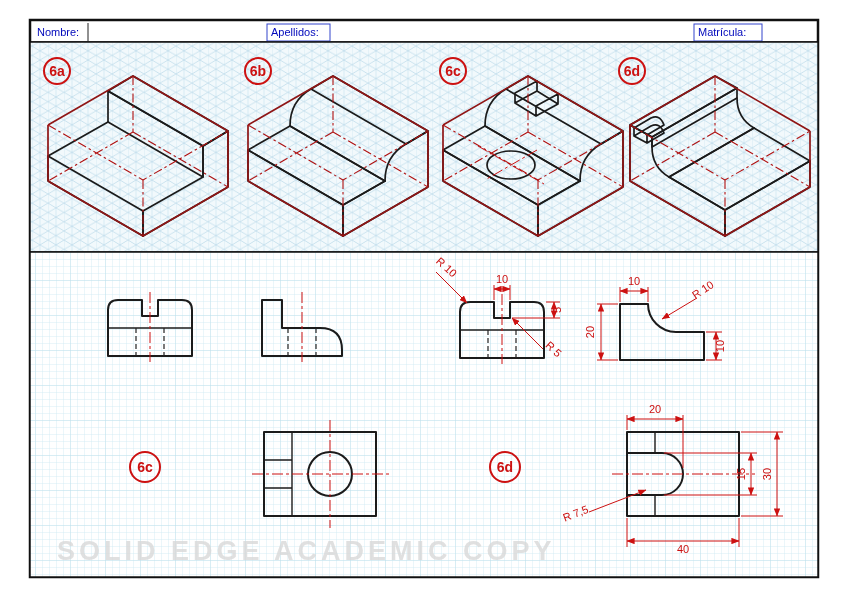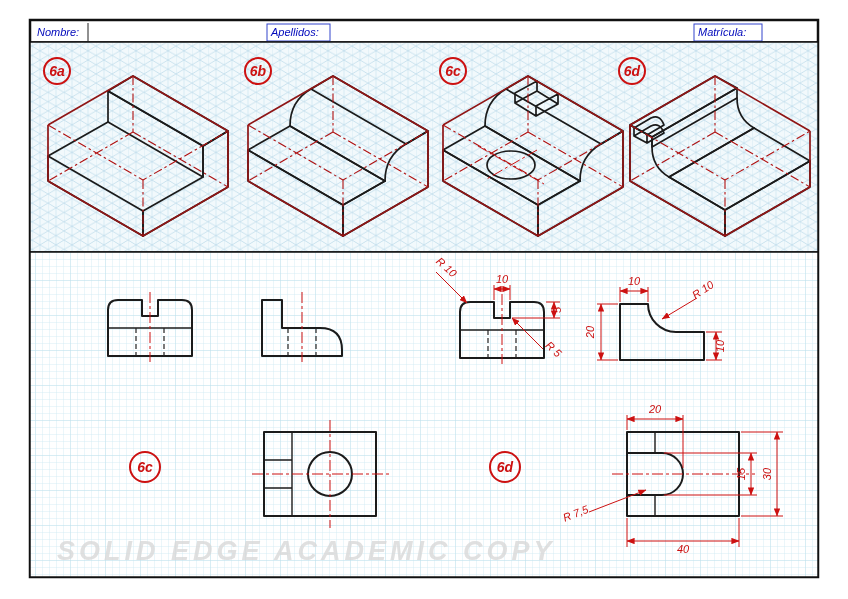--- a/index.html
+++ b/index.html
@@ -1,16 +1,16 @@
 <!DOCTYPE html>
 <html><head>
 <meta charset="utf-8">
 <style>
   html,body{margin:0;padding:0;background:#ffffff;}
-  .page{width:687px;height:599px;position:relative;font-family:"Liberation Sans",sans-serif;font-style:italic;}
+  .page{width:687px;height:599px;position:relative;font-family:"Liberation Sans",sans-serif;}
   svg{display:block;}
   
   .ko{fill:none;stroke:#1b1b1b;stroke-width:1.7;stroke-linejoin:round;stroke-linecap:round;}
   .ko2{fill:none;stroke:#1b1b1b;stroke-width:2;stroke-linejoin:round;stroke-linecap:round;}
   .kt{fill:none;stroke:#1b1b1b;stroke-width:1.4;}
   .hd{fill:none;stroke:#222222;stroke-width:1.2;stroke-dasharray:5 3;}
   .rb{fill:none;stroke:#8f1616;stroke-width:1.7;stroke-linejoin:round;}
   .rd{fill:none;stroke:#b01212;stroke-width:1.1;stroke-dasharray:9 3 2.5 3;}
   .rc{fill:none;stroke:#cc1111;stroke-width:1;stroke-dasharray:11 3 3 3;}
   .dim{fill:none;stroke:#cc1111;stroke-width:1;}

